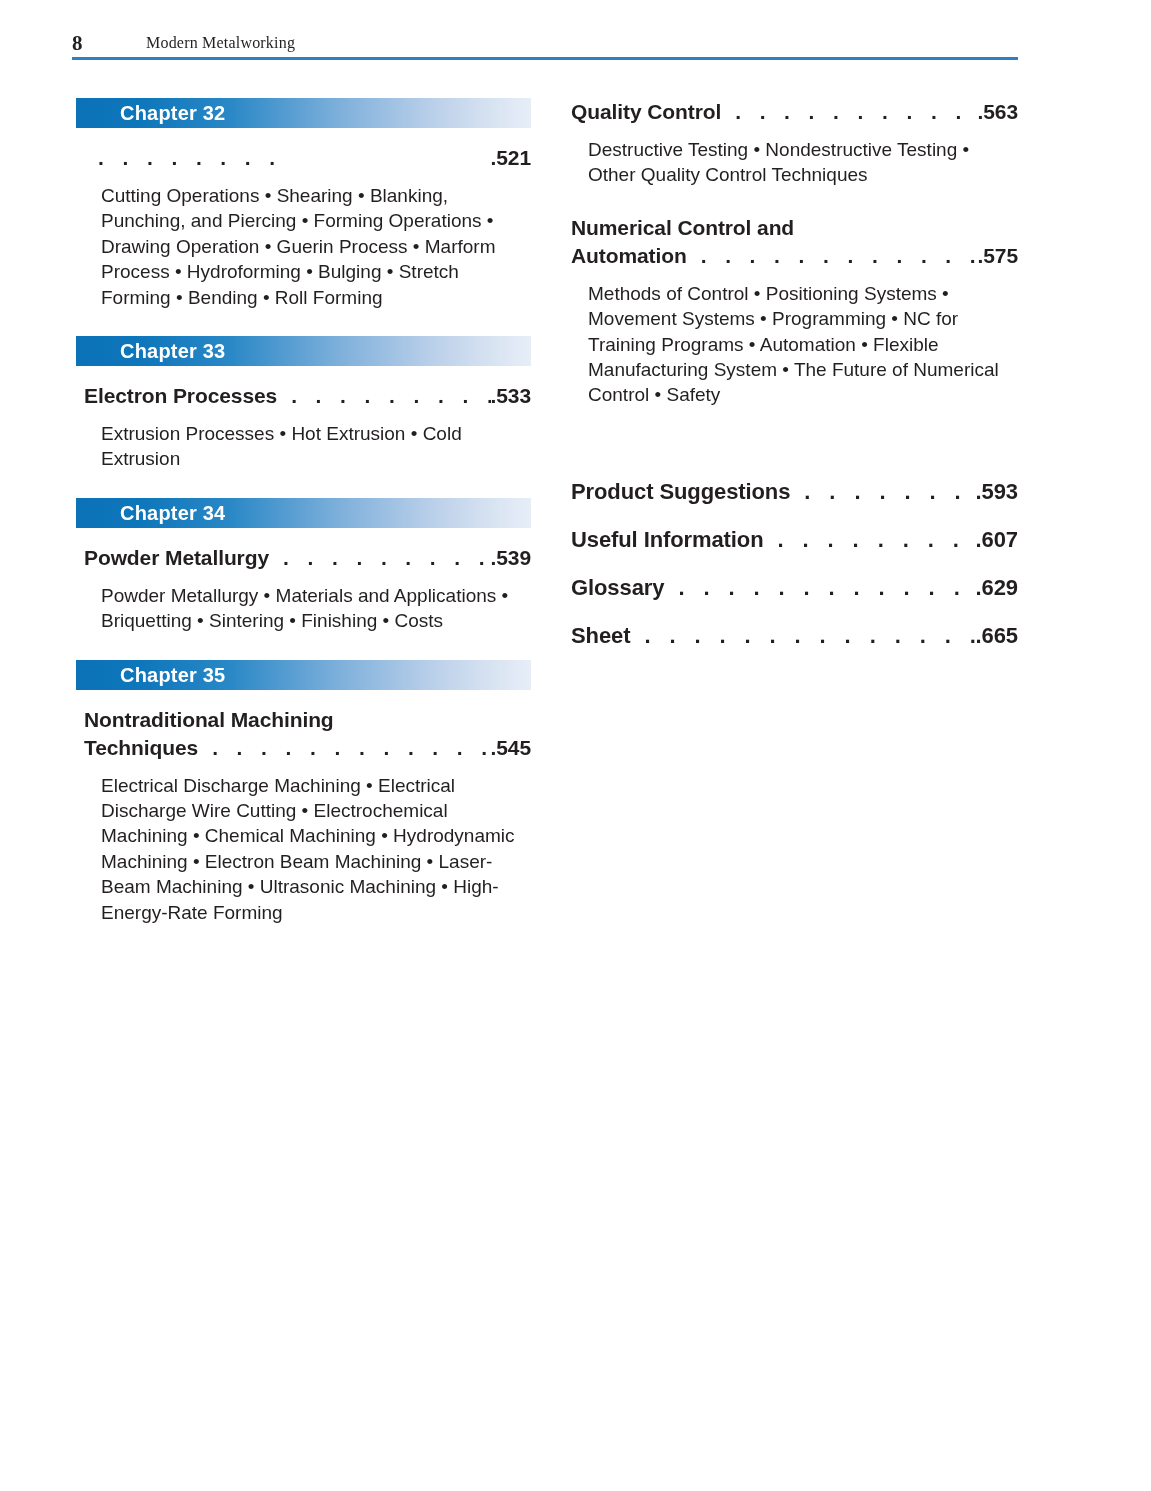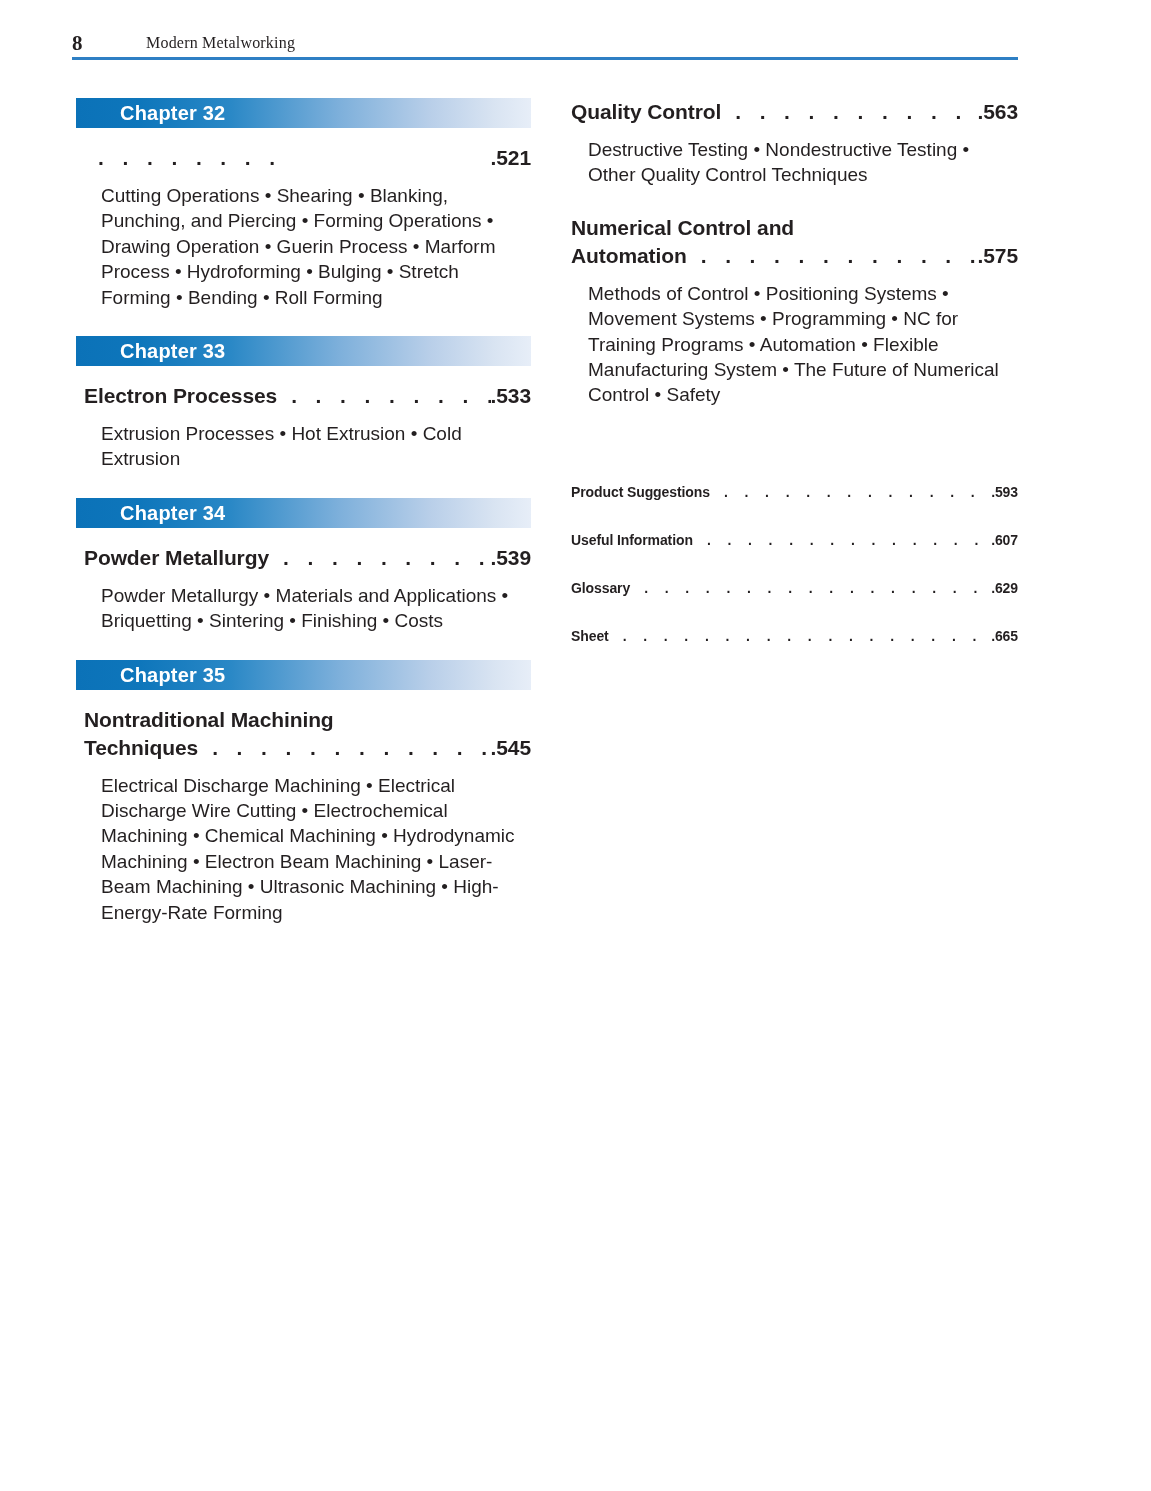--- a/index.html
+++ b/index.html
@@ -128,21 +128,21 @@
     line-height: 25.4px;
     color: #231f20;
     padding-left: 25px;
     padding-right: 0;
     margin-top: 11px;
   }
 
   
   .backmatter { margin-top: 44px; }
   .bm-item {
-    font-size: 14px;
+    font-size: 22px;
     font-weight: bold;
     line-height: 28px;
     color: #231f20;
     padding-left: 8px;
     margin-bottom: 20px;
     letter-spacing: -0.1px;
   }
 </style>
 </head>
 <body>

